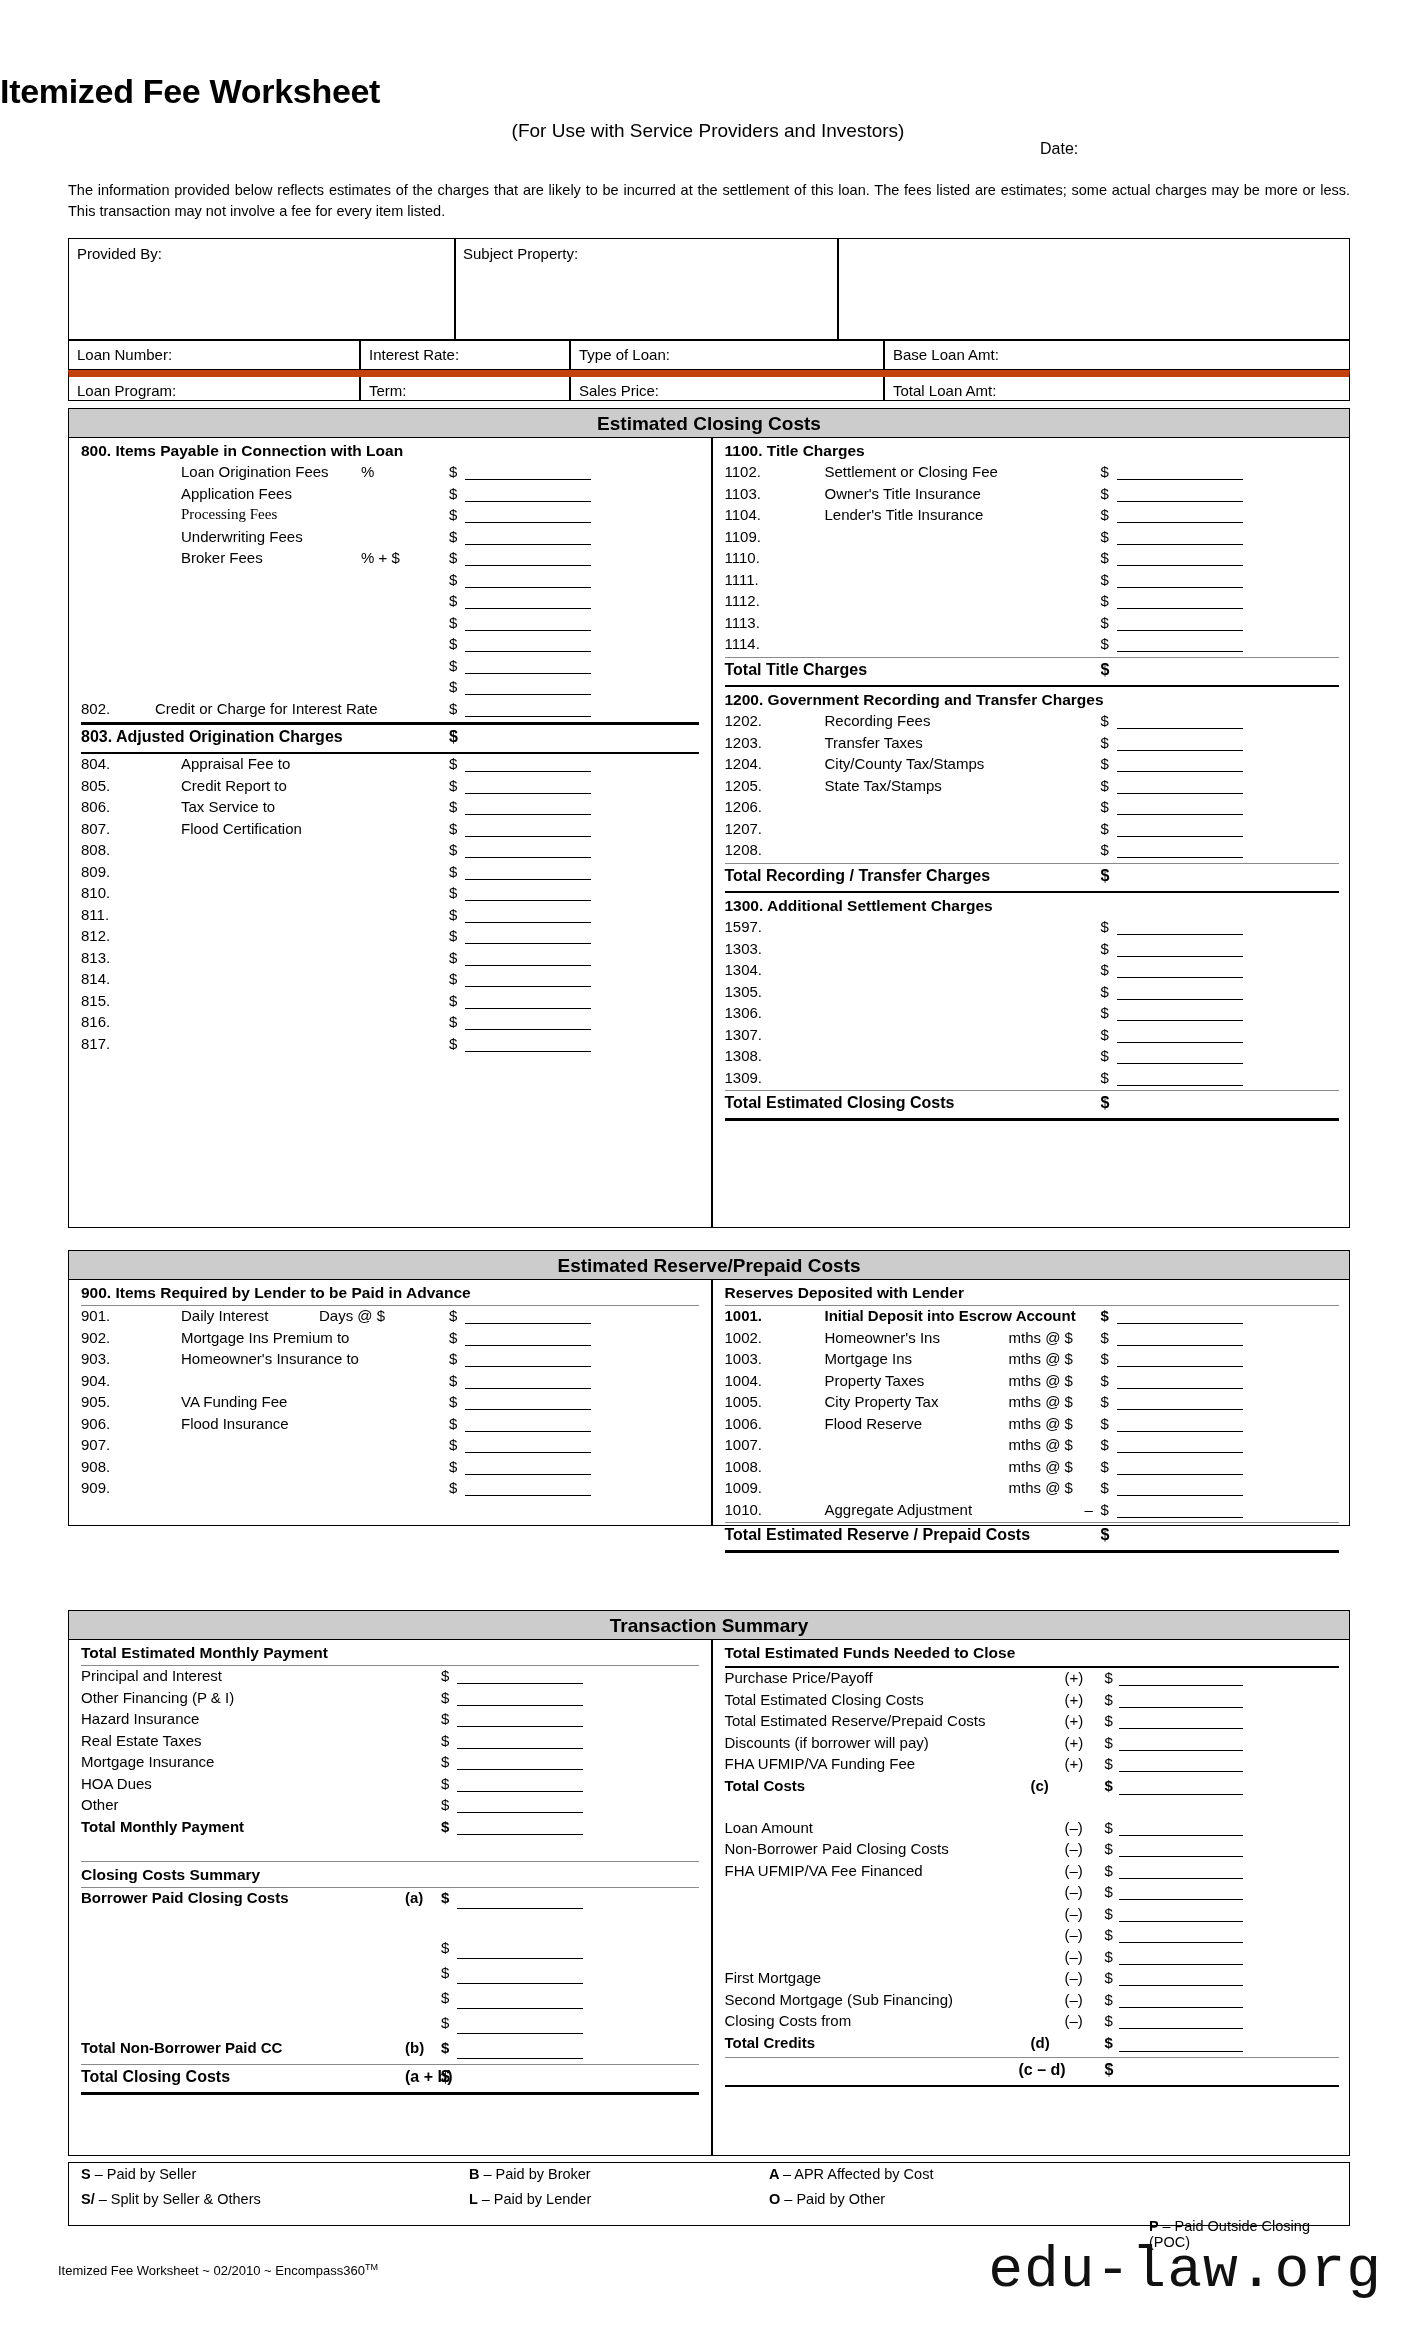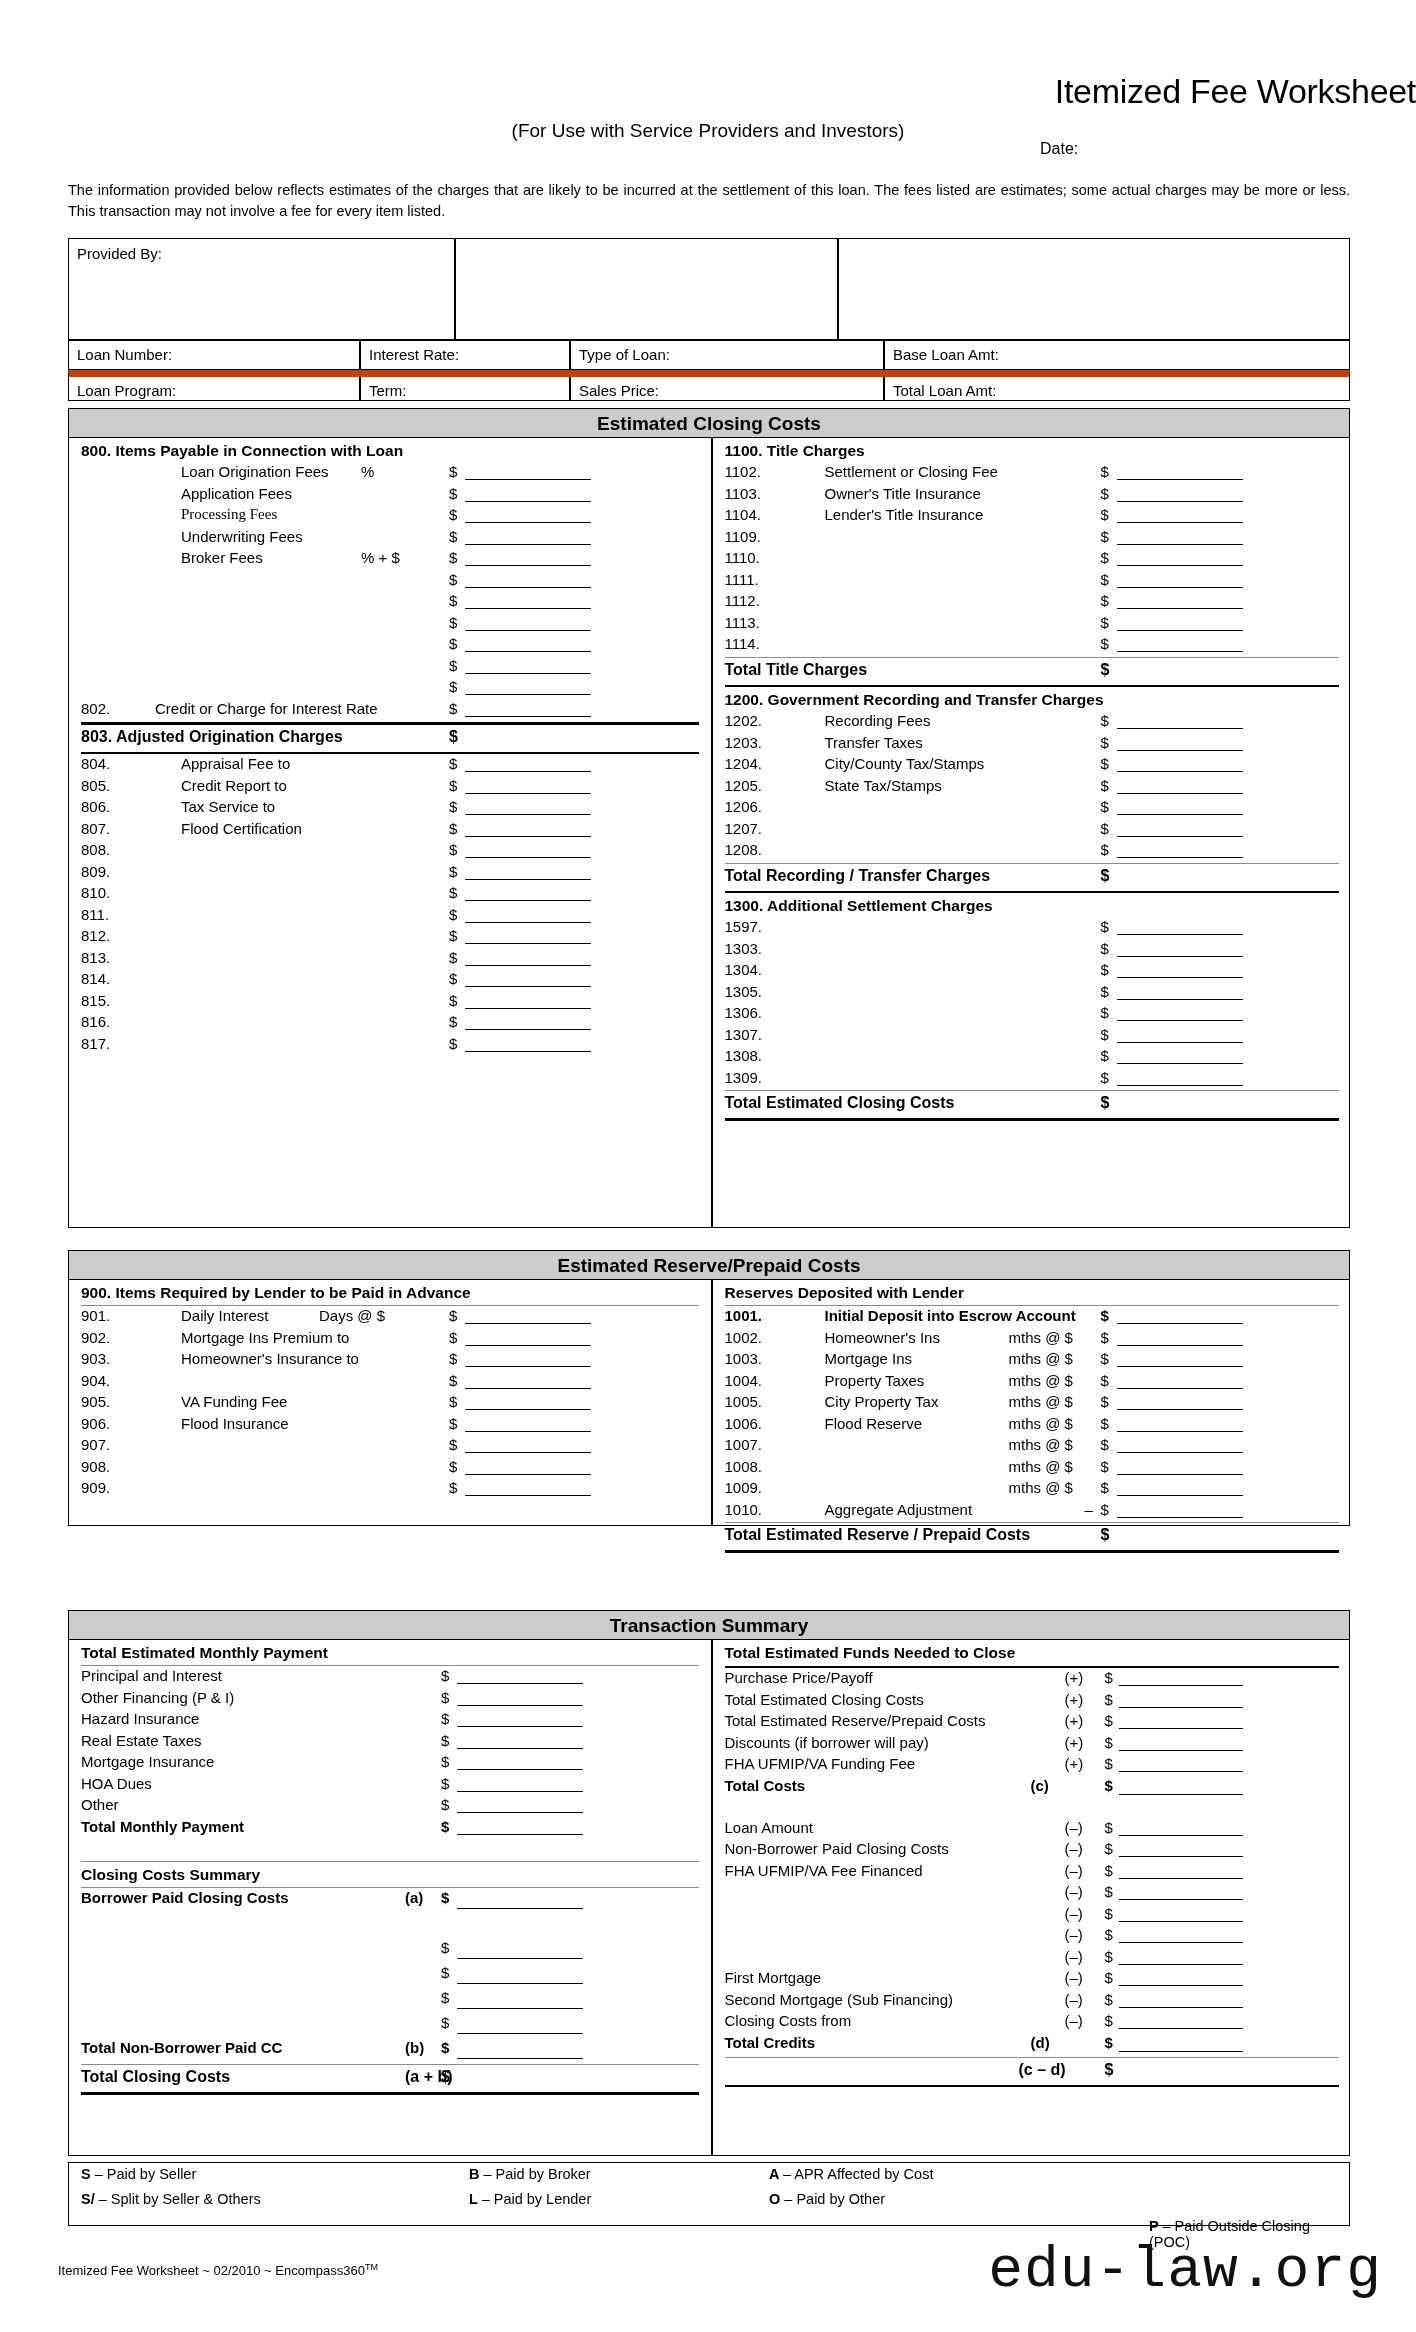--- a/index.html
+++ b/index.html
@@ -10,23 +10,23 @@
     background: #ffffff;
     font-family: "Liberation Sans", sans-serif;
     color: #000;
     position: relative;
     overflow: hidden;
   }
   .page { position:absolute; left:0; top:0; width:1416px; height:2332px; }
 
   
   .title {
-    text-align: right;
+    text-align: left;
     font-size: 34px;
-    font-weight: normal;
+    font-weight: bold;
     letter-spacing: -0.3px;
     padding-top: 72px;
   }
   .subtitle {
     text-align: center;
     font-size: 19px;
     padding-top: 9px;
   }
   .date-row {
     position: absolute;
@@ -141,20 +141,23 @@
   <div class="title">Itemized Fee Worksheet</div>
   <div class="subtitle">(For Use with Service Providers and Investors)</div>
   <div class="date-row">Date:</div>
   <div class="intro">The information provided below reflects estimates of the charges that are likely to be incurred at the settlement of this loan. The fees listed are estimates; some actual charges may be more or less. This transaction may not involve a fee for every item listed.</div>
 
   <div class="frame" id="idbox">
     <div class="cell" style="left:0;width:385px;">
       <span>Provided By:</span>
     </div>
     <div class="v1"></div>
+    <div class="cell" style="left:386px;width:382px;">
+      <span>Subject Property:</span>
+    </div>
     <div class="v2"></div>
   </div>
 
   <div class="minirow" id="row2" style="left:68px;top:339px;width:1282px;height:31px;">
     <div class="c" style="left:0;width:290px;"><span>Loan Number:</span></div>
     <div class="sep" style="left:290px;"></div>
     <div class="c" style="left:292px;width:208px;"><span>Interest Rate:</span></div>
     <div class="sep" style="left:500px;"></div>
     <div class="c" style="left:502px;width:312px;"><span>Type of Loan:</span></div>
     <div class="sep" style="left:814px;"></div>

